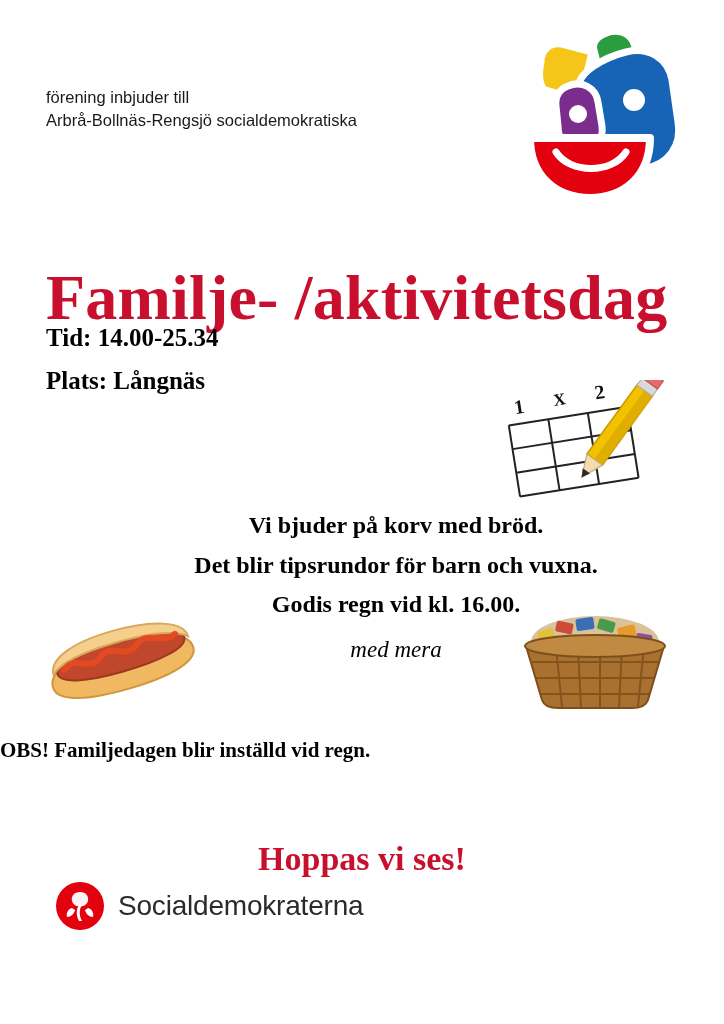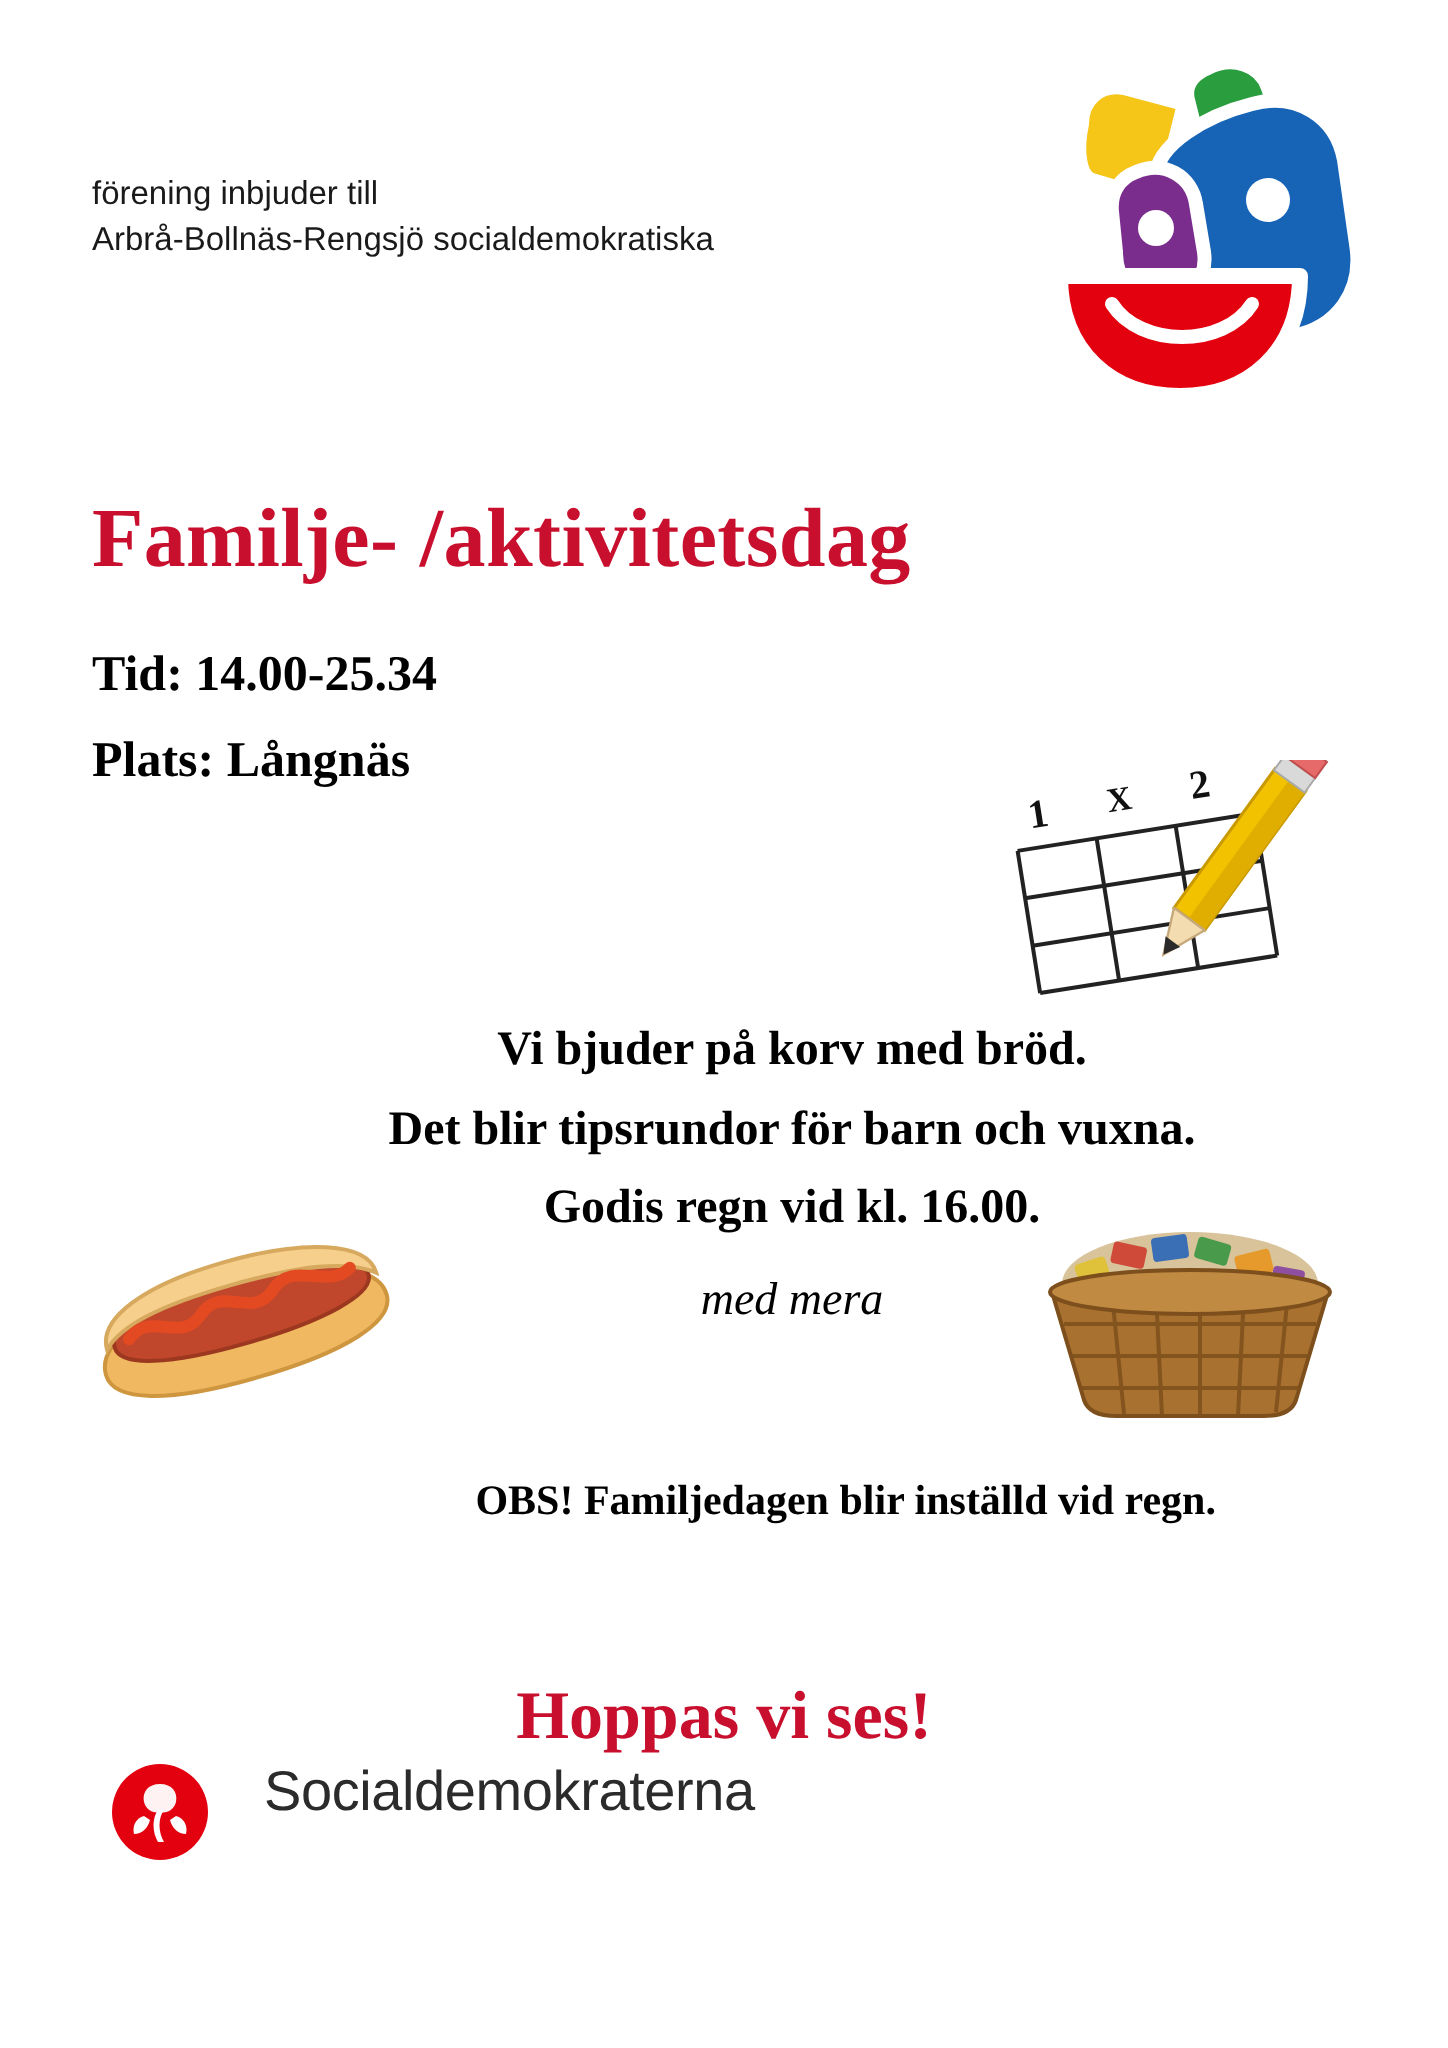--- a/index.html
+++ b/index.html
@@ -43,21 +43,21 @@
     top: 26px;
     width: 186px;
     height: 180px;
   }
 
   
   .main-title {
     position: absolute;
     left: 46px;
     top: 218px;
-    font-size: 42px;
+    font-size: 64px;
     font-weight: bold;
     color: #c8102e;
     letter-spacing: 0.2px;
     white-space: nowrap;
   }
 
   
   .details {
     position: absolute;
     left: 46px;
@@ -117,21 +117,21 @@
     width: 166px;
     height: 110px;
   }
 
   
   .obs-note {
     position: absolute;
     left: 0;
     top: 738px;
     width: 608px;
-    text-align: right;
+    text-align: left;
     font-size: 21px;
     font-weight: bold;
     color: #000;
   }
 
   
   .closing {
     position: absolute;
     left: 0;
     top: 800px;
@@ -142,22 +142,22 @@
     color: #c8102e;
     margin-top: 40px;
   }
 
   
   .footer-brand {
     position: absolute;
     left: 54px;
     top: 880px;
     display: flex;
-    align-items: flex-start;
-    gap: 26px;
+    align-items: center;
+    gap: 12px;
   }
   .footer-brand .rose-mark {
     width: 52px;
     height: 52px;
     flex: 0 0 auto;
   }
   .footer-brand .brand-name {
     font-family: "Liberation Sans", sans-serif;
     font-size: 28px;
     color: #2b2b2b;

